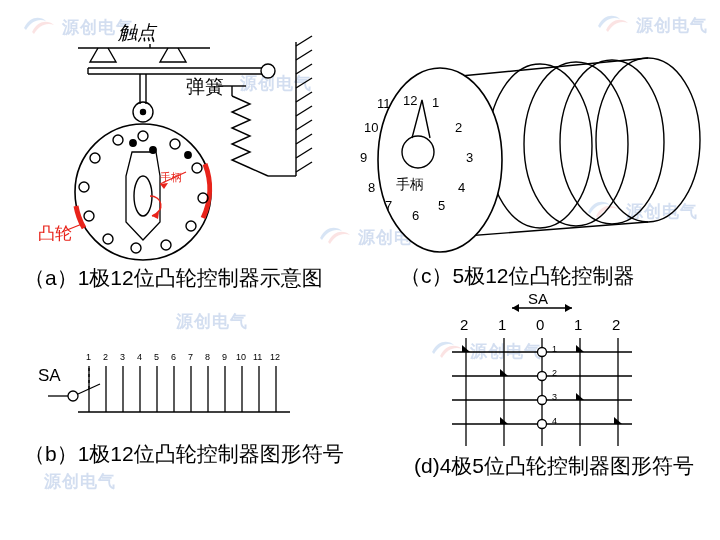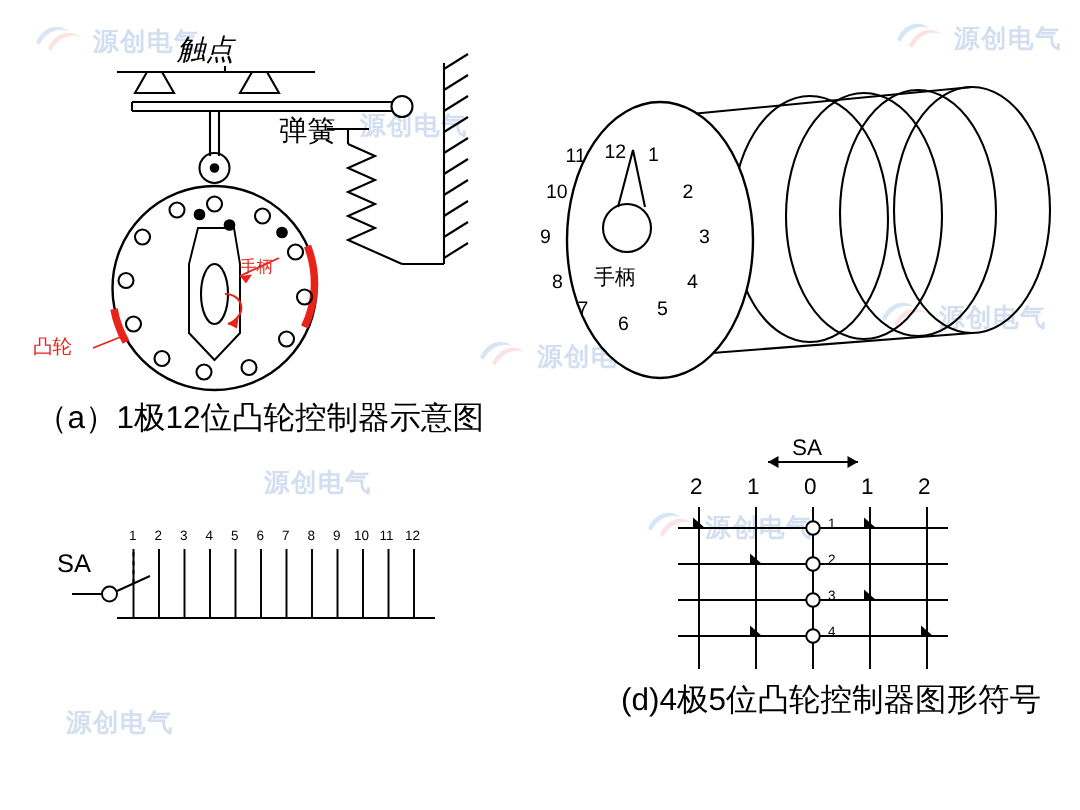--- a/index.html
+++ b/index.html
@@ -233,50 +233,52 @@
 
       <line x1="512" y1="308" x2="572" y2="308"></line>
       <path d="M512 308 l7 -4 l0 8 z" fill="#000" stroke="none"></path>
       <path d="M572 308 l-7 -4 l0 8 z" fill="#000" stroke="none"></path>
     </g>
   </svg>
 
   <div class="lbl caption" style="left:118px; top:20px; font-size:19px;font-style:italic;">触点</div>
   <div class="lbl caption" style="left:186px; top:74px; font-size:19px;">弹簧</div>
   <div class="lbl" style="left:160px; top:170px; font-size:11px; color:#e8231a;">手柄</div>
-  <div class="lbl red" style="left:22px; top:222px; font-size:13px;text-align:right;">凸轮</div>
+  <div class="lbl red" style="left:38px; top:222px; font-size:17px;text-align:right;">凸轮</div>
   <div class="lbl caption" style="left:24px; top:264px;">（a）1极12位凸轮控制器示意图</div>
 
   <div class="lbl" style="left:38px; top:366px; font-size:17px;">SA</div>
   <div class="lbl num-small" style="left:86px;  top:352px;">1</div>
   <div class="lbl num-small" style="left:103px; top:352px;">2</div>
   <div class="lbl num-small" style="left:120px; top:352px;">3</div>
   <div class="lbl num-small" style="left:137px; top:352px;">4</div>
   <div class="lbl num-small" style="left:154px; top:352px;">5</div>
   <div class="lbl num-small" style="left:171px; top:352px;">6</div>
   <div class="lbl num-small" style="left:188px; top:352px;">7</div>
   <div class="lbl num-small" style="left:205px; top:352px;">8</div>
   <div class="lbl num-small" style="left:222px; top:352px;">9</div>
   <div class="lbl num-small" style="left:236px; top:352px;">10</div>
   <div class="lbl num-small" style="left:253px; top:352px;">11</div>
   <div class="lbl num-small" style="left:270px; top:352px;">12</div>
+  <div class="lbl caption" style="left:24px; top:440px;">（b）1极12位凸轮控制器图形符号</div>
 
   <div class="lbl num-med" style="left:403px; top:93px;">12</div>
   <div class="lbl num-med" style="left:432px; top:95px;">1</div>
   <div class="lbl num-med" style="left:455px; top:120px;">2</div>
   <div class="lbl num-med" style="left:466px; top:150px;">3</div>
   <div class="lbl num-med" style="left:458px; top:180px;">4</div>
   <div class="lbl num-med" style="left:438px; top:198px;">5</div>
   <div class="lbl num-med" style="left:412px; top:208px;">6</div>
   <div class="lbl num-med" style="left:385px; top:198px;">7</div>
   <div class="lbl num-med" style="left:368px; top:180px;">8</div>
   <div class="lbl num-med" style="left:360px; top:150px;">9</div>
   <div class="lbl num-med" style="left:364px; top:120px;">10</div>
   <div class="lbl num-med" style="left:377px; top:96px;">11</div>
   <div class="lbl" style="left:396px; top:176px; font-size:14px; color:#000;">手柄</div>
+  <div class="lbl caption" style="left:400px; top:262px;">（c）5极12位凸轮控制器</div>
 
   <div class="lbl" style="left:528px; top:290px; font-size:15px;">SA</div>
   <div class="lbl num-big" style="left:460px; top:316px;">2</div>
   <div class="lbl num-big" style="left:498px; top:316px;">1</div>
   <div class="lbl num-big" style="left:536px; top:316px;">0</div>
   <div class="lbl num-big" style="left:574px; top:316px;">1</div>
   <div class="lbl num-big" style="left:612px; top:316px;">2</div>
   <div class="lbl num-small" style="left:552px; top:344px;">1</div>
   <div class="lbl num-small" style="left:552px; top:368px;">2</div>
   <div class="lbl num-small" style="left:552px; top:392px;">3</div>

